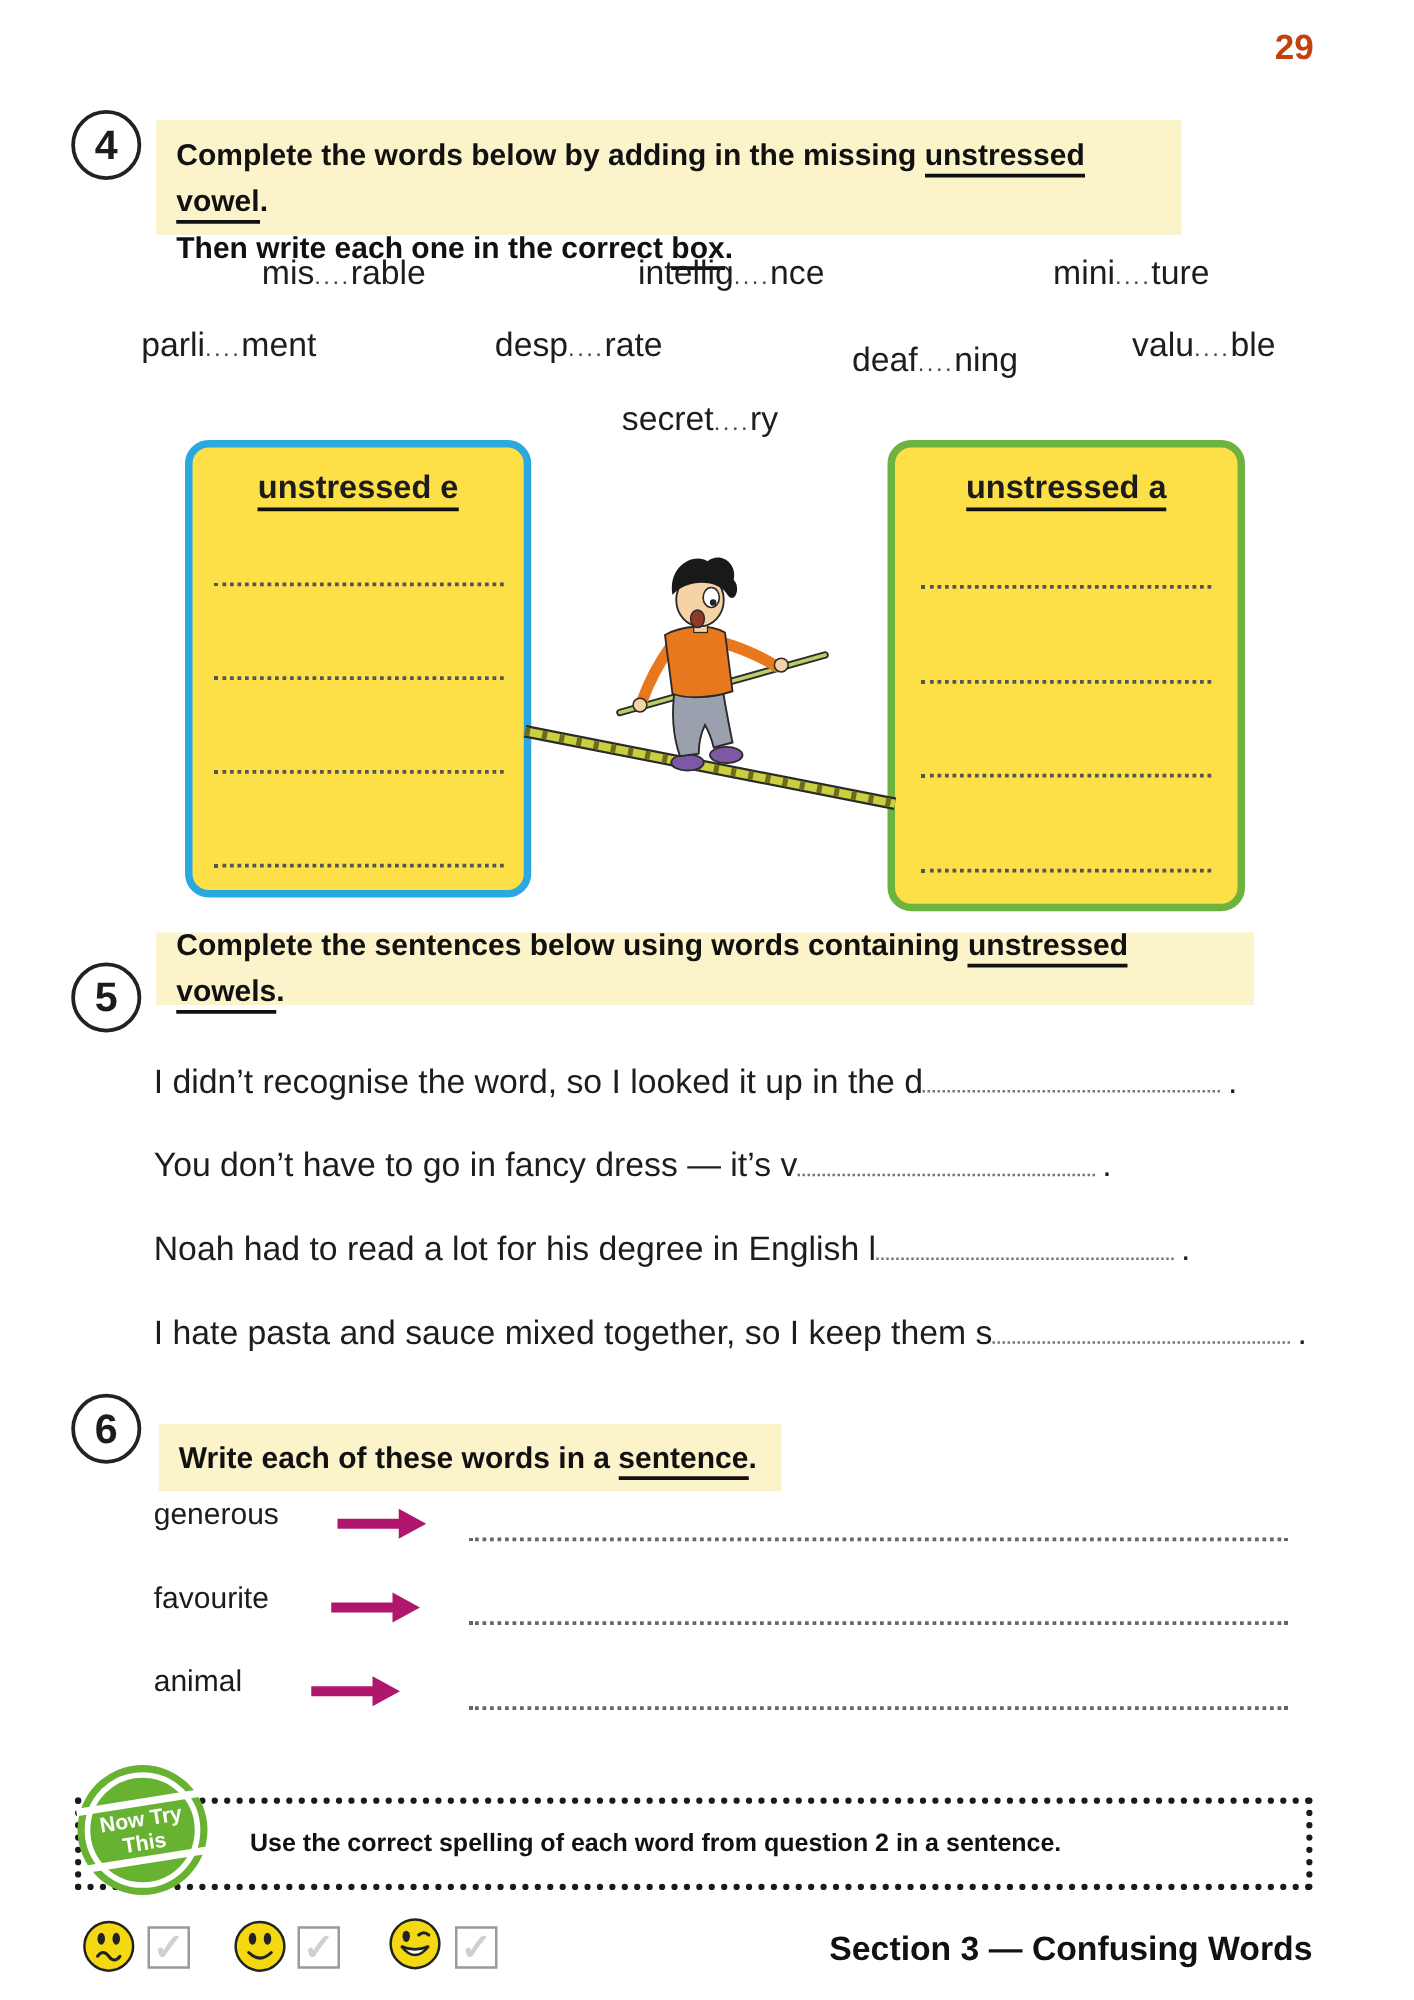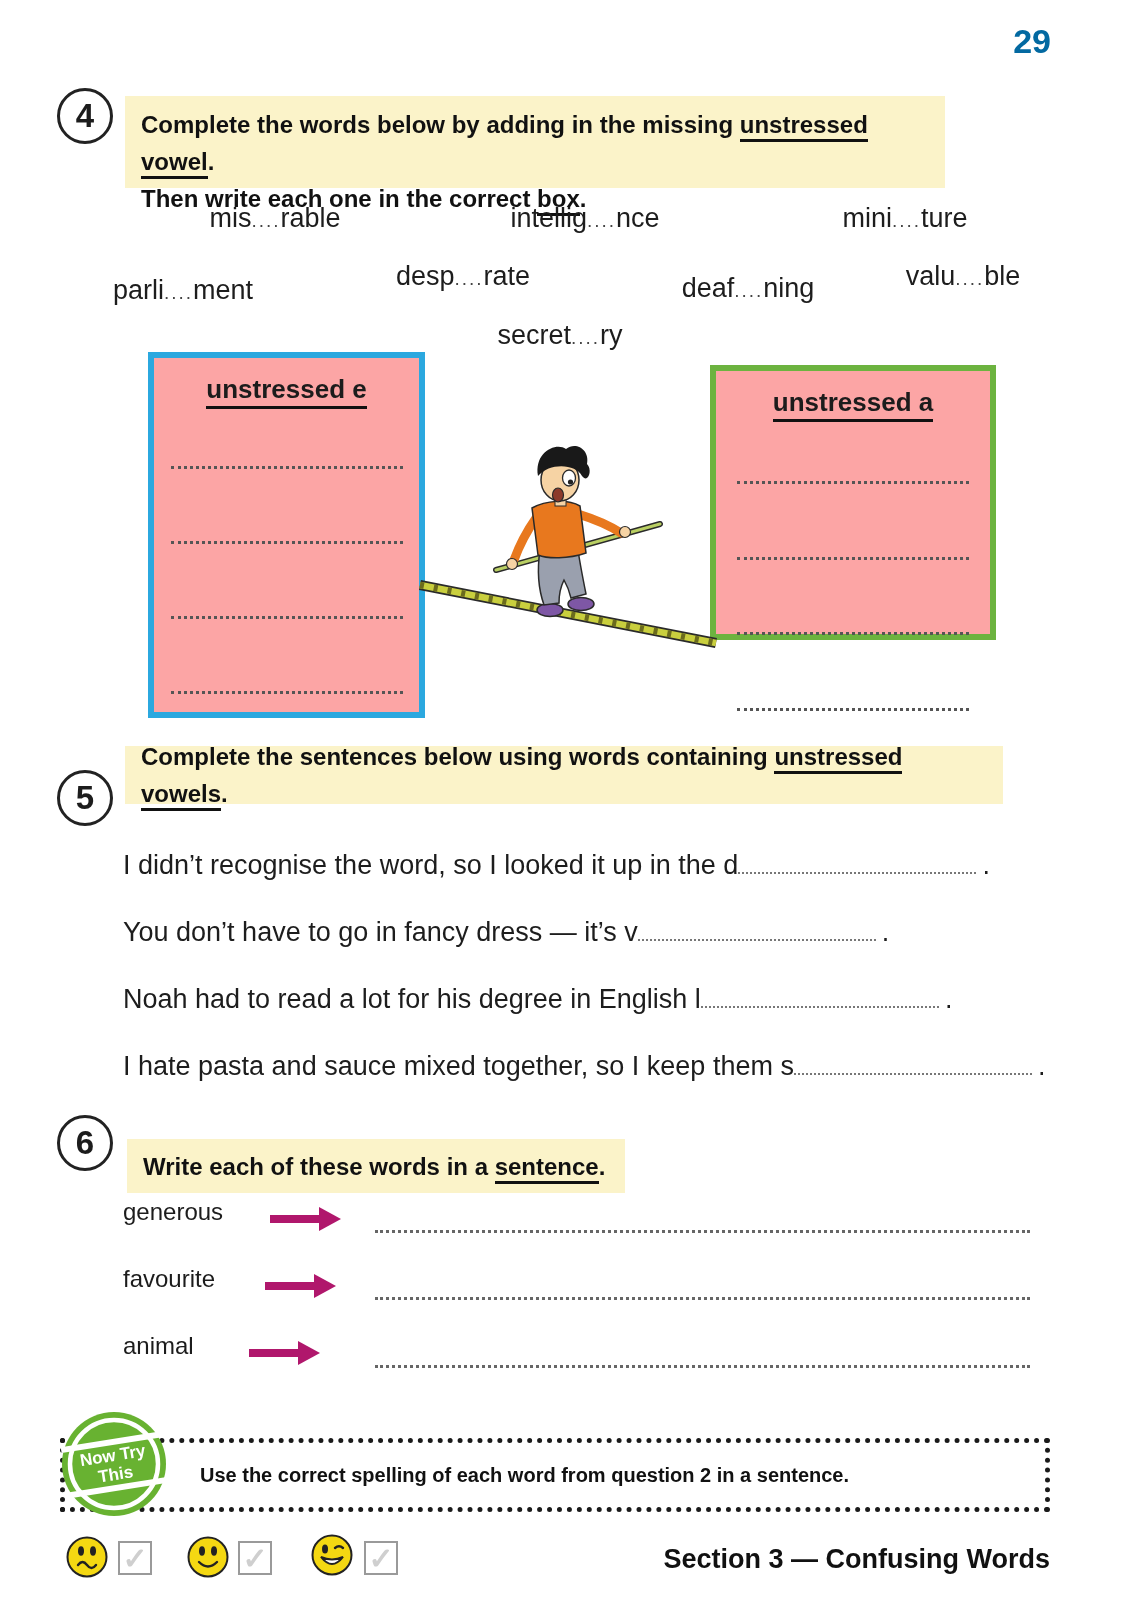--- a/index.html
+++ b/index.html
@@ -6,40 +6,40 @@
   #page{
     position:relative;
     width:1131px;height:1600px;
     background:#ffffff;
     font-family:"Liberation Sans",sans-serif;
     color:#1c1c1c;
     overflow:hidden;
   }
   .abs{position:absolute;}
   
-  .page-num{top:22px;right:80px;font-size:34px;font-weight:bold;color:#0369a1;}
+  .page-num{top:22px;right:80px;font-size:28px;font-weight:bold;color:#c2410c;}
   
   .qcircle{
     width:56px;height:56px;border:3px solid #222;border-radius:50%;
     display:flex;align-items:center;justify-content:center;
     font-size:33px;font-weight:bold;background:#fff;box-sizing:border-box;
   }
   
   .banner{
     background:#FBF3C9;
     font-weight:bold;font-size:24px;line-height:37px;
     padding:10px 16px;box-sizing:border-box;color:#111;
   }
   .u{border-bottom:3px solid #111;padding-bottom:1px;}
   
   .hand{font-size:27px;color:#1d1d1d;}
   .dots{letter-spacing:2px;color:#444;font-size:19px;}
   .q4-word{transform:translateX(-50%);white-space:nowrap;}
   
-  .sortbox{box-sizing:border-box;background:#fca5a5;}
+  .sortbox{box-sizing:border-box;background:#fde047;border-radius:19px;}
   .sortbox .title{
     text-align:center;margin-top:16px;font-weight:bold;font-size:26px;
   }
   .sortbox .title span{border-bottom:3px solid #111;padding-bottom:2px;}
   .box-line{
     position:absolute;left:50%;transform:translateX(-50%);
     width:232px;height:0;border-bottom:3px dotted #555;
   }
   
   .sentence{position:absolute;left:123px;white-space:nowrap;}
@@ -80,35 +80,35 @@
     <span>4</span>
   </div>
   <div class="abs banner" style="left:125px;top:96px;width:820px;height:92px;">
     <div><span>Complete the words below by adding in the missing </span><span class="u">unstressed vowel</span><span>.</span></div>
     <div><span>Then write each one in the correct </span><span class="u">box</span><span>.</span></div>
   </div>
 
   <span class="abs hand q4-word" style="left:275px;top:203px;"><span>mis</span><span class="dots">....</span><span>rable</span></span>
   <span class="abs hand q4-word" style="left:585px;top:203px;"><span>intellig</span><span class="dots">....</span><span>nce</span></span>
   <span class="abs hand q4-word" style="left:905px;top:203px;"><span>mini</span><span class="dots">....</span><span>ture</span></span>
-  <span class="abs hand q4-word" style="left:183px;top:275px;"><span>parli</span><span class="dots">....</span><span>ment</span></span>
+  <span class="abs hand q4-word" style="left:183px;top:261px;"><span>parli</span><span class="dots">....</span><span>ment</span></span>
   <span class="abs hand q4-word" style="left:463px;top:261px;"><span>desp</span><span class="dots">....</span><span>rate</span></span>
   <span class="abs hand q4-word" style="left:748px;top:273px;"><span>deaf</span><span class="dots">....</span><span>ning</span></span>
   <span class="abs hand q4-word" style="left:963px;top:261px;"><span>valu</span><span class="dots">....</span><span>ble</span></span>
   <span class="abs hand q4-word" style="left:560px;top:320px;"><span>secret</span><span class="dots">....</span><span>ry</span></span>
 
   <div class="abs sortbox" style="left:148px;top:352px;width:277px;height:366px;border:6px solid #2BA8DF;">
     <div class="title"><span>unstressed e</span></div>
     <div class="box-line" style="top:108px;"></div>
     <div class="box-line" style="top:183px;"></div>
     <div class="box-line" style="top:258px;"></div>
     <div class="box-line" style="top:333px;"></div>
   </div>
 
-  <div class="abs sortbox" style="left:710px;top:365px;width:286px;height:275px;border:6px solid #6CB33F;">
+  <div class="abs sortbox" style="left:710px;top:352px;width:286px;height:377px;border:6px solid #6CB33F;">
     <div class="title"><span>unstressed a</span></div>
     <div class="box-line" style="top:110px;"></div>
     <div class="box-line" style="top:186px;"></div>
     <div class="box-line" style="top:261px;"></div>
     <div class="box-line" style="top:337px;"></div>
   </div>
 
   <svg class="abs" style="left:418px;top:438px;" width="300" height="220" viewBox="0 0 300 220">
 
     <line x1="2" y1="147" x2="298" y2="205" stroke="#2a2a2a" stroke-width="10"></line>

